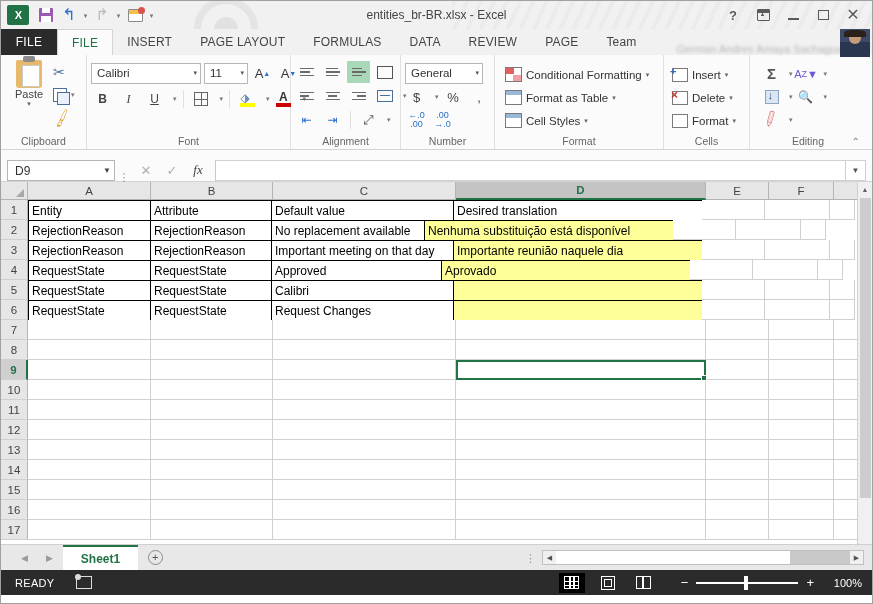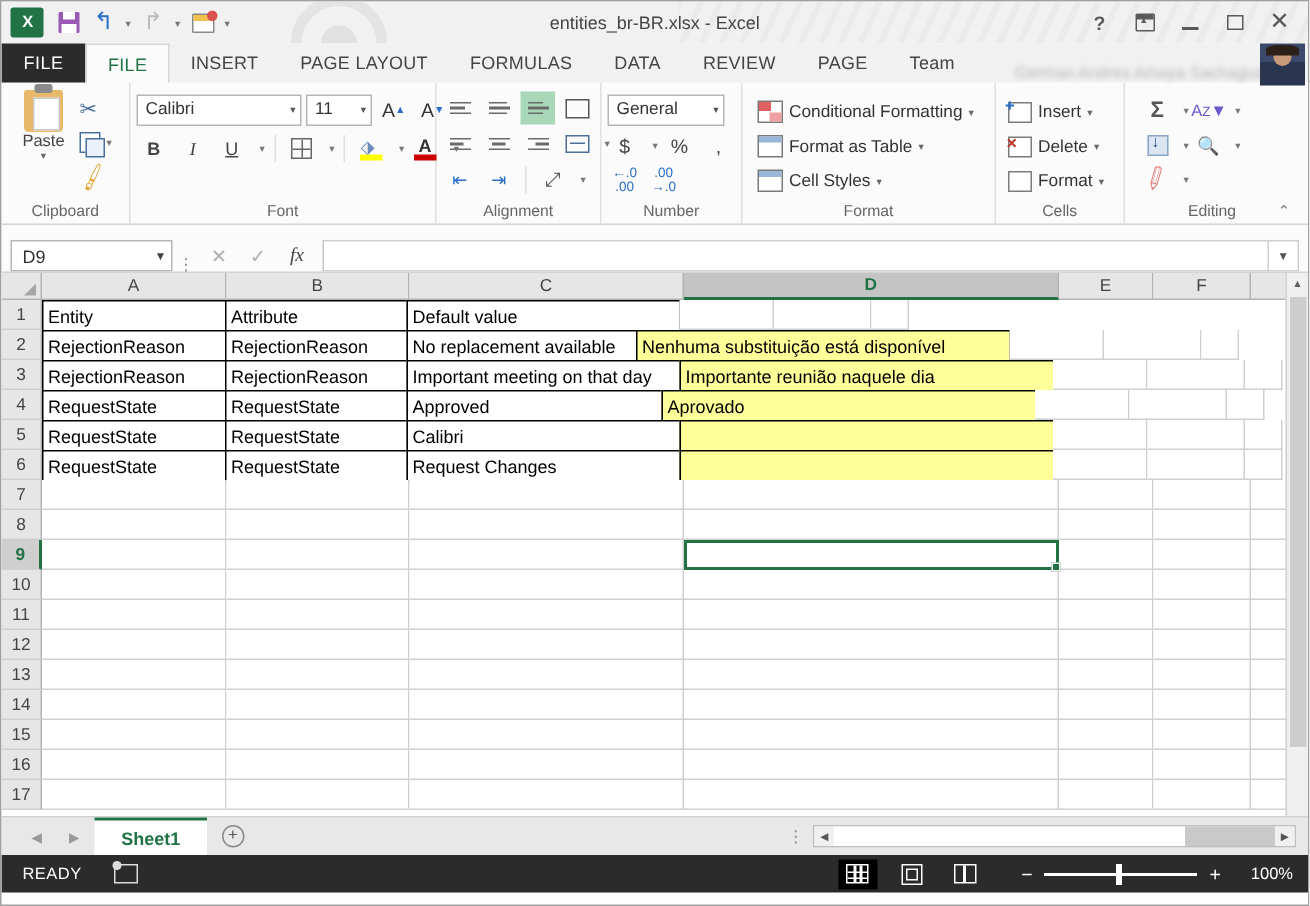--- a/index.html
+++ b/index.html
@@ -710,20 +710,21 @@
         <div class="colhdr" style="width:65px">F</div>
         <div class="colhdr" style="width:25px"></div>
       </div>
 
       <div class="gridrows">
 
         <div class="grow-row">
           <div class="gcell bordered" style="width:123px">Entity</div>
           <div class="gcell bordered" style="width:122px">Attribute</div>
           <div class="gcell bordered" style="width:183px">Default value</div>
+          <div class="gcell bordered" style="width:250px">Desired translation</div>
           <div class="gcell" style="width:63px"></div>
           <div class="gcell" style="width:65px"></div>
           <div class="gcell" style="width:25px"></div>
         </div>
 
         <div class="grow-row">
           <div class="gcell bordered" style="width:123px">RejectionReason</div>
           <div class="gcell bordered" style="width:122px">RejectionReason</div>
           <div class="gcell bordered" style="width:154px">No replacement available</div>
           <div class="gcell bordered hl" style="width:250px">Nenhuma substituição está disponível</div>

